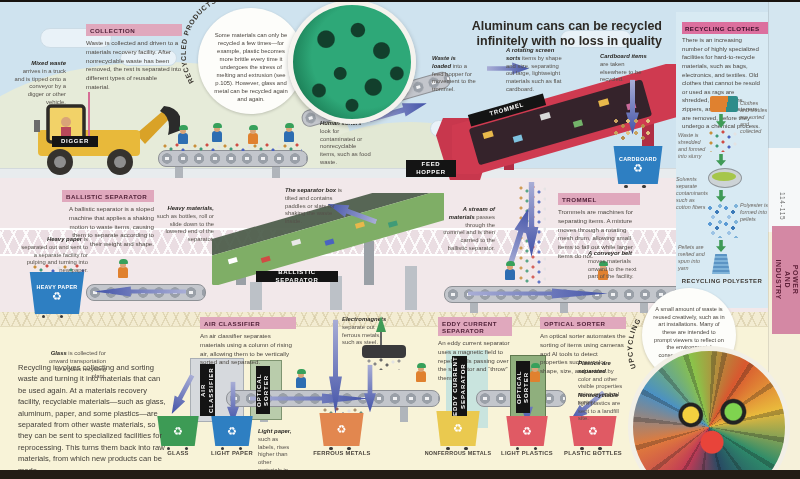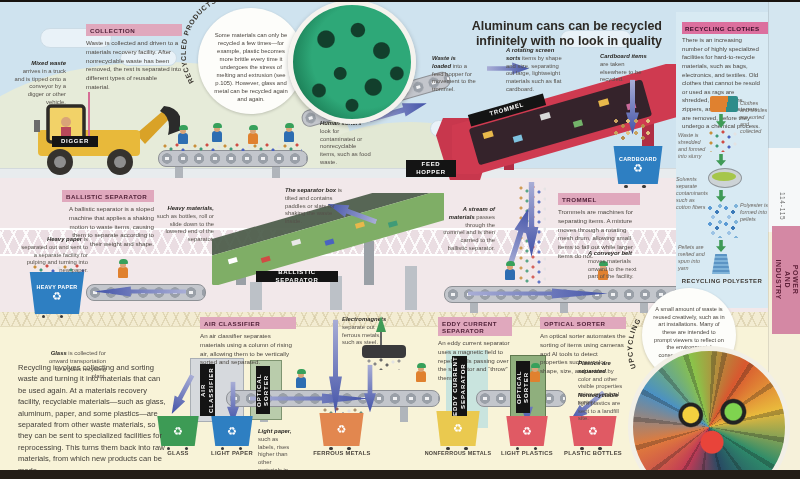--- a/index.html
+++ b/index.html
@@ -188,21 +188,21 @@
 
   <div class="txtcircle" style="left:198px;top:8px;width:106px;height:106px">
     <div class="inner" style="left:13px;top:24px;width:80px">Some materials can only be recycled a few times—for example, plastic becomes more brittle every time it undergoes the stress of melting and extrusion (see p.105). However, glass and metal can be recycled again and again.</div>
   </div>
   <svg class="arc" style="left:186px;top:-2px" width="120" height="120" viewBox="0 0 120 120">
     <path id="arcA" d="M 8,84 A 56,56 0 0 1 92,12" fill="none"></path>
     <text font-size="7" letter-spacing="0.8"><textPath href="#arcA">RECYCLED PRODUCTS</textPath></text>
   </svg>
   <div id="photo-green"></div>
 
-  <div id="headline">Aluminum cans can be recycled infinitely with no look in quality</div>
+  <div id="headline">Aluminum cans can be recycled infinitely with no loss in quality</div>
 
   <svg style="position:absolute;left:28px;top:90px;z-index:2" width="152" height="88" viewBox="0 0 152 88">
     <polygon points="108,44 136,20 143,27 117,54" fill="#d9a227"></polygon>
     <path d="M136,16 q20,2 17,24 l-13,5 q4,-18 -8,-24 z" fill="#2b2b2b"></path>
     <rect x="10" y="40" width="102" height="26" rx="4" fill="#e8b93a"></rect>
     <rect x="20" y="16" width="36" height="36" rx="3" fill="#f2d268" stroke="#2d2a26" stroke-width="3.5"></rect>
     <circle cx="38" cy="32" r="5" fill="#d9a478"></circle>
     <rect x="33" y="37" width="10" height="12" fill="#b8485a"></rect>
     <circle cx="32" cy="72" r="13" fill="#35322e"></circle>
       <circle cx="32" cy="72" r="6" fill="#8e8e8e"></circle>

